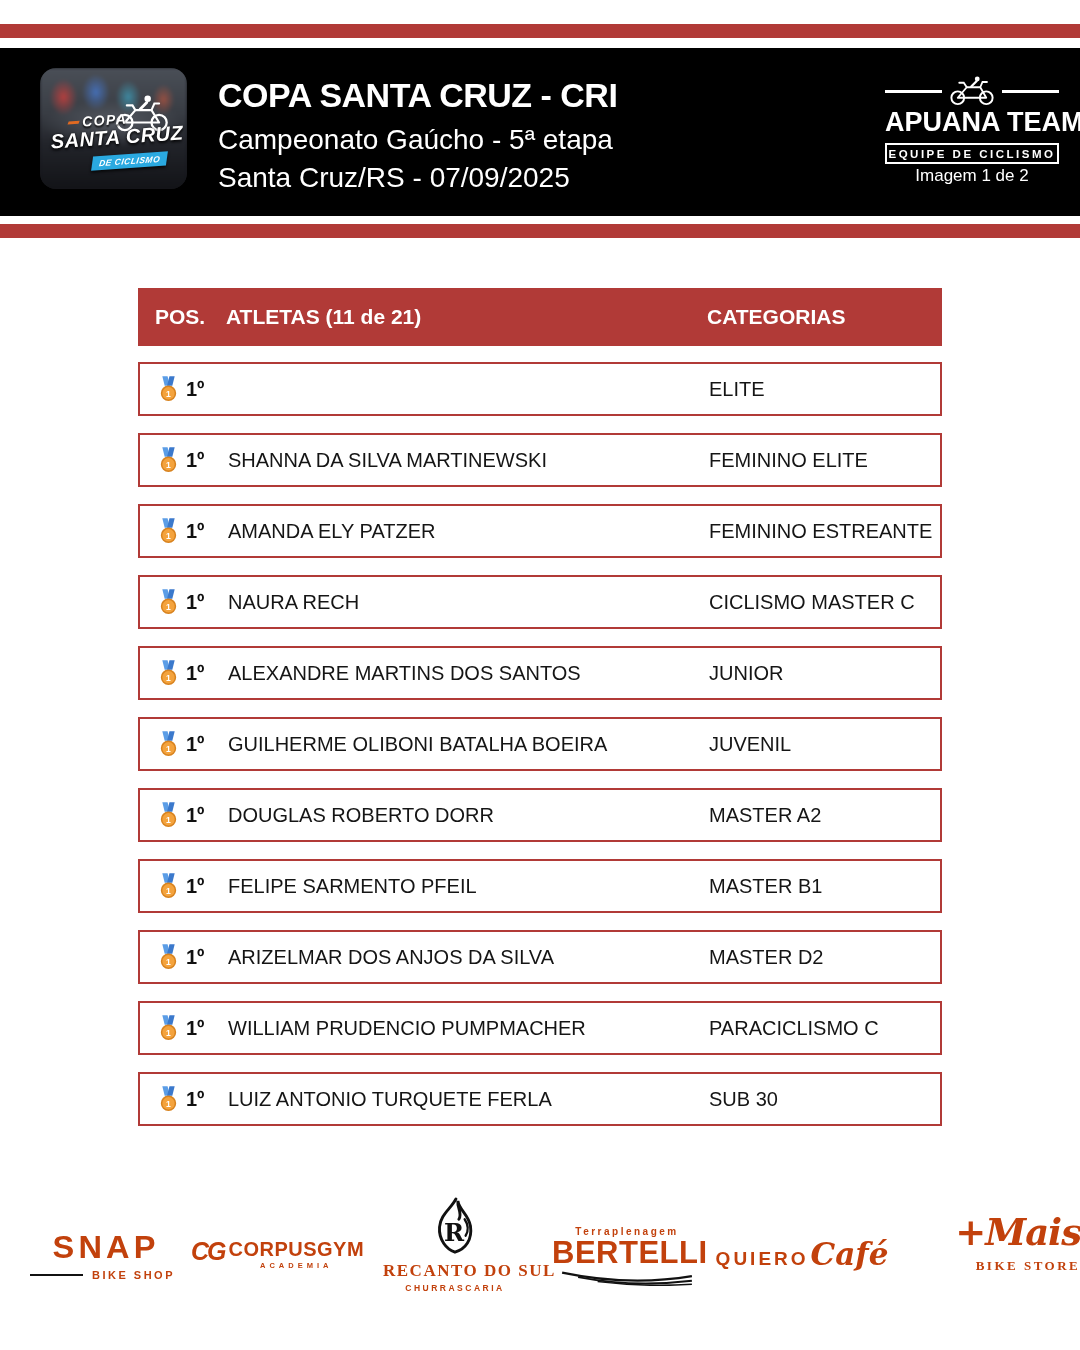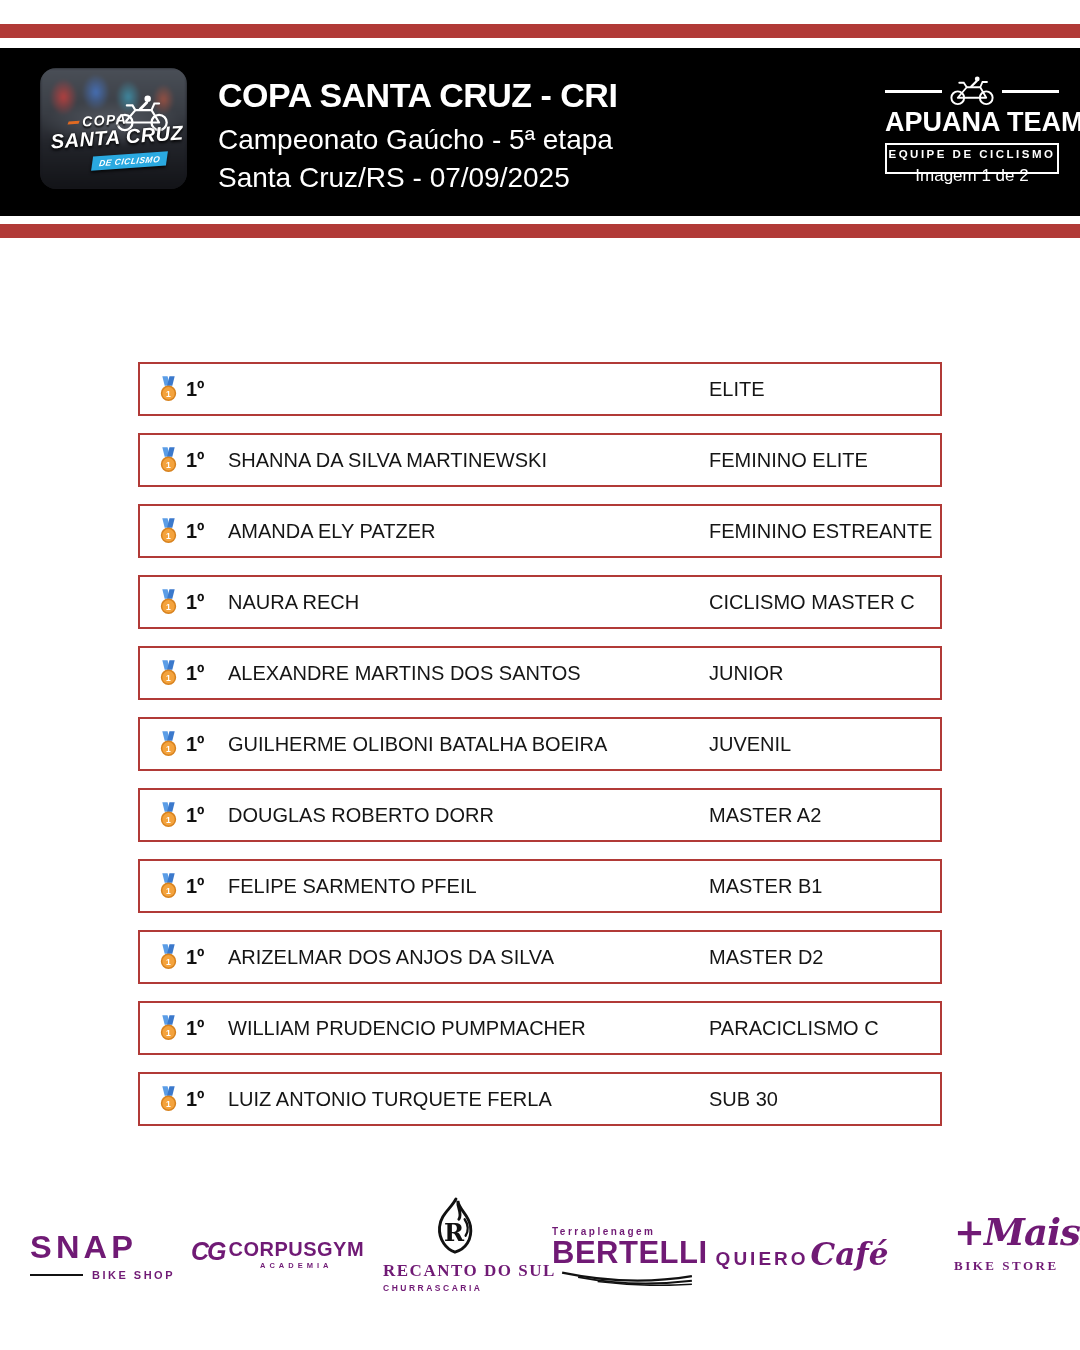--- a/index.html
+++ b/index.html
@@ -45,37 +45,37 @@
   .hb-title{position:absolute;left:218px;top:28px;font-size:34px;font-weight:700;letter-spacing:-.5px;}
   .hb-sub1{position:absolute;left:218px;top:76px;font-size:28px;font-weight:400;}
   .hb-sub2{position:absolute;left:218px;top:114px;font-size:28px;font-weight:400;}
 
   
   .team-logo{position:absolute;left:885px;top:28px;width:174px;text-align:center;}
   .tl-top{display:flex;align-items:center;gap:5px;height:30px;}
   .tl-line{flex:1;height:3px;background:#fff;}
   .tl-bike{width:50px;height:30px;flex:0 0 auto;}
   .tl-name{font-size:27px;font-weight:800;letter-spacing:0;margin-top:1px;white-space:nowrap;}
-  .tl-tag{border:2px solid #fff;font-size:11.5px;font-weight:700;letter-spacing:2.5px;padding:3px 0 12px;margin-top:5px;white-space:nowrap;}
+  .tl-tag{border:2px solid #fff;font-size:11.5px;font-weight:700;letter-spacing:2.5px;padding:3px 0 2px;margin-top:5px;white-space:nowrap;}
   .image-counter{position:absolute;left:885px;top:118px;width:174px;text-align:center;font-size:17px;font-weight:400;}
 
   
   .table-header{position:absolute;left:138px;top:288px;width:804px;height:58px;background:var(--red);color:#fff;}
   .table-header span{position:absolute;top:0;line-height:58px;font-size:21px;font-weight:700;}
   .th-pos{left:17px;} .th-atl{left:88px;} .th-cat{left:569px;}
 
   .table-body{position:absolute;left:138px;top:362px;width:804px;}
   .row{position:relative;height:54px;margin-bottom:17px;border:2px solid var(--red);background:#fff;box-sizing:border-box;}
   .row .medal{position:absolute;left:19px;top:50%;transform:translateY(-50%);width:19px;height:26px;}
   .row .pos{position:absolute;left:46px;top:0;line-height:50px;font-size:20px;font-weight:700;color:#101010;}
   .row .athlete{position:absolute;left:88px;top:0;line-height:50px;font-size:20px;font-weight:400;color:#151515;}
   .row .category{position:absolute;left:569px;top:0;line-height:50px;font-size:20px;font-weight:400;color:#151515;}
 
   
-  .sponsor{position:absolute;color:#701a75;}
+  .sponsor{position:absolute;color:#c2410c;text-align:center;}
   
   #sp-snap{left:30px;top:1230px;width:145px;}
   .snap-word{font-size:31px;font-weight:900;letter-spacing:4px;transform:scaleX(1.05);transform-origin:left;white-space:nowrap;}
   .snap-sub{display:flex;align-items:center;margin-top:3px;}
   .snap-rule{width:56px;height:2px;background:#111;margin-right:9px;}
   .snap-sub span{font-size:11px;font-weight:700;letter-spacing:2.5px;white-space:nowrap;}
   
   #sp-corpus{left:190px;top:1238px;width:175px;}
   .corpus-wrap{display:flex;align-items:flex-start;justify-content:center;gap:4px;}
   .corpus-mono{font-size:25px;font-weight:900;font-style:italic;letter-spacing:-2px;line-height:26px;}
@@ -144,20 +144,25 @@
         <span class="tl-line"></span>
       </div>
       <div class="tl-name">APUANA TEAM</div>
       <div class="tl-tag">EQUIPE DE CICLISMO</div>
     </div>
     <div class="image-counter">Imagem 1 de 2</div>
   </div>
 
   <div class="stripe" id="stripe-mid"></div>
 
+  <div class="table-header">
+    <span class="th-pos">POS.</span>
+    <span class="th-atl">ATLETAS (11 de 21)</span>
+    <span class="th-cat">CATEGORIAS</span>
+  </div>
 
   <div class="table-body">
     <div class="row">
       <span class="medal">
         <svg viewBox="0 0 20 27" width="19" height="26">
           <polygon points="3.5,0 9,0 11.5,10 6,10" fill="#5b9de6"></polygon>
           <polygon points="11,0 16.5,0 14,10 8.5,10" fill="#3b79cc"></polygon>
           <circle cx="10" cy="18" r="7.3" fill="#f4a33d" stroke="#d8831f" stroke-width="1.6"></circle>
           <text x="10" y="21.5" text-anchor="middle" font-size="9" font-weight="bold" fill="#ffffff" font-family="sans-serif">1</text>
         </svg>

